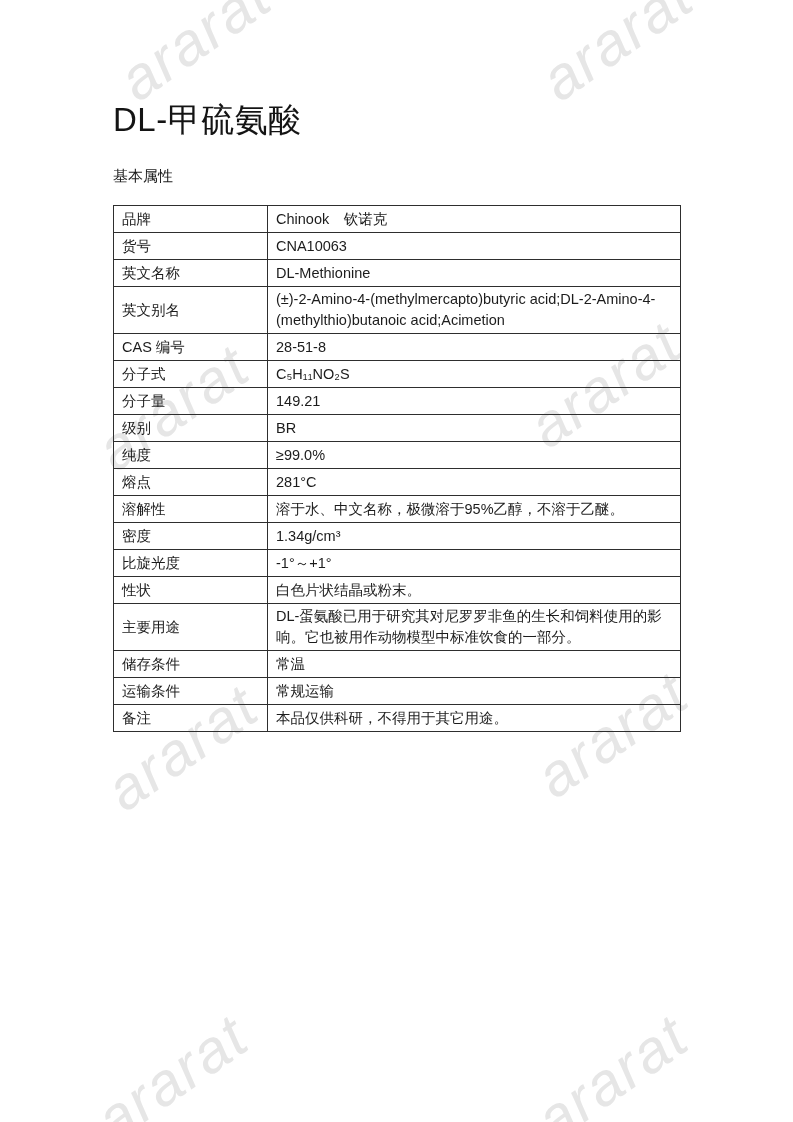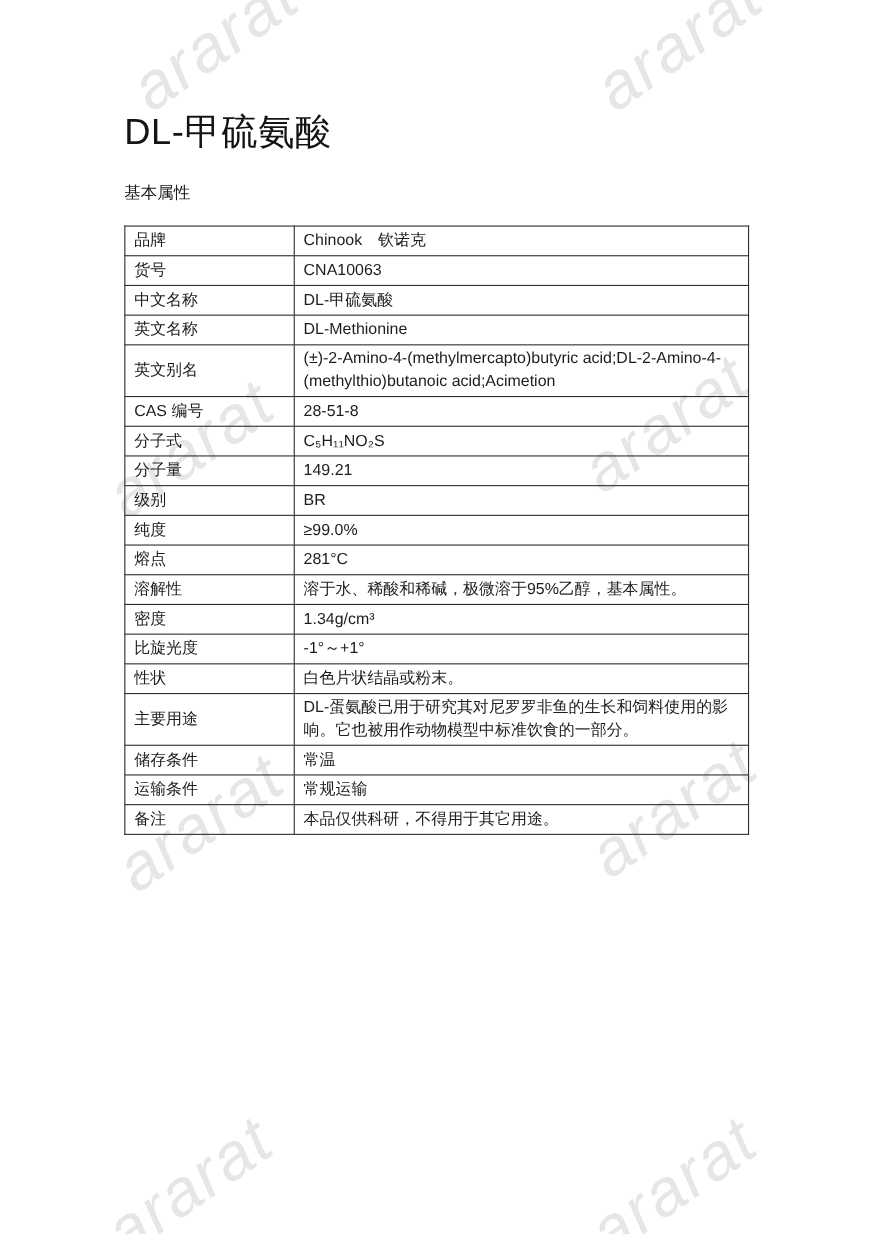--- a/index.html
+++ b/index.html
@@ -103,24 +103,20 @@
       <tbody>
         <tr>
           <td class="label-cell">品牌</td>
           <td class="value-cell">Chinook　钦诺克</td>
         </tr>
         <tr>
           <td class="label-cell">货号</td>
           <td class="value-cell">CNA10063</td>
         </tr>
         <tr>
-          <td class="label-cell">中文名称</td>
-          <td class="value-cell">DL-甲硫氨酸</td>
-        </tr>
-        <tr>
           <td class="label-cell">英文名称</td>
           <td class="value-cell">DL-Methionine</td>
         </tr>
         <tr>
           <td class="label-cell">英文别名</td>
           <td class="value-cell">(±)-2-Amino-4-(methylmercapto)butyric acid;DL-2-Amino-4-(methylthio)butanoic acid;Acimetion</td>
         </tr>
         <tr>
           <td class="label-cell">CAS 编号</td>
           <td class="value-cell">28-51-8</td>
@@ -140,21 +136,21 @@
         <tr>
           <td class="label-cell">纯度</td>
           <td class="value-cell">≥99.0%</td>
         </tr>
         <tr>
           <td class="label-cell">熔点</td>
           <td class="value-cell">281°C</td>
         </tr>
         <tr>
           <td class="label-cell">溶解性</td>
-          <td class="value-cell">溶于水、稀酸和稀碱，极微溶于95%乙醇，基本属性。</td>
+          <td class="value-cell">溶于水、中文名称，极微溶于95%乙醇，不溶于乙醚。</td>
         </tr>
         <tr>
           <td class="label-cell">密度</td>
           <td class="value-cell">1.34g/cm³</td>
         </tr>
         <tr>
           <td class="label-cell">比旋光度</td>
           <td class="value-cell">-1°～+1°</td>
         </tr>
         <tr>

